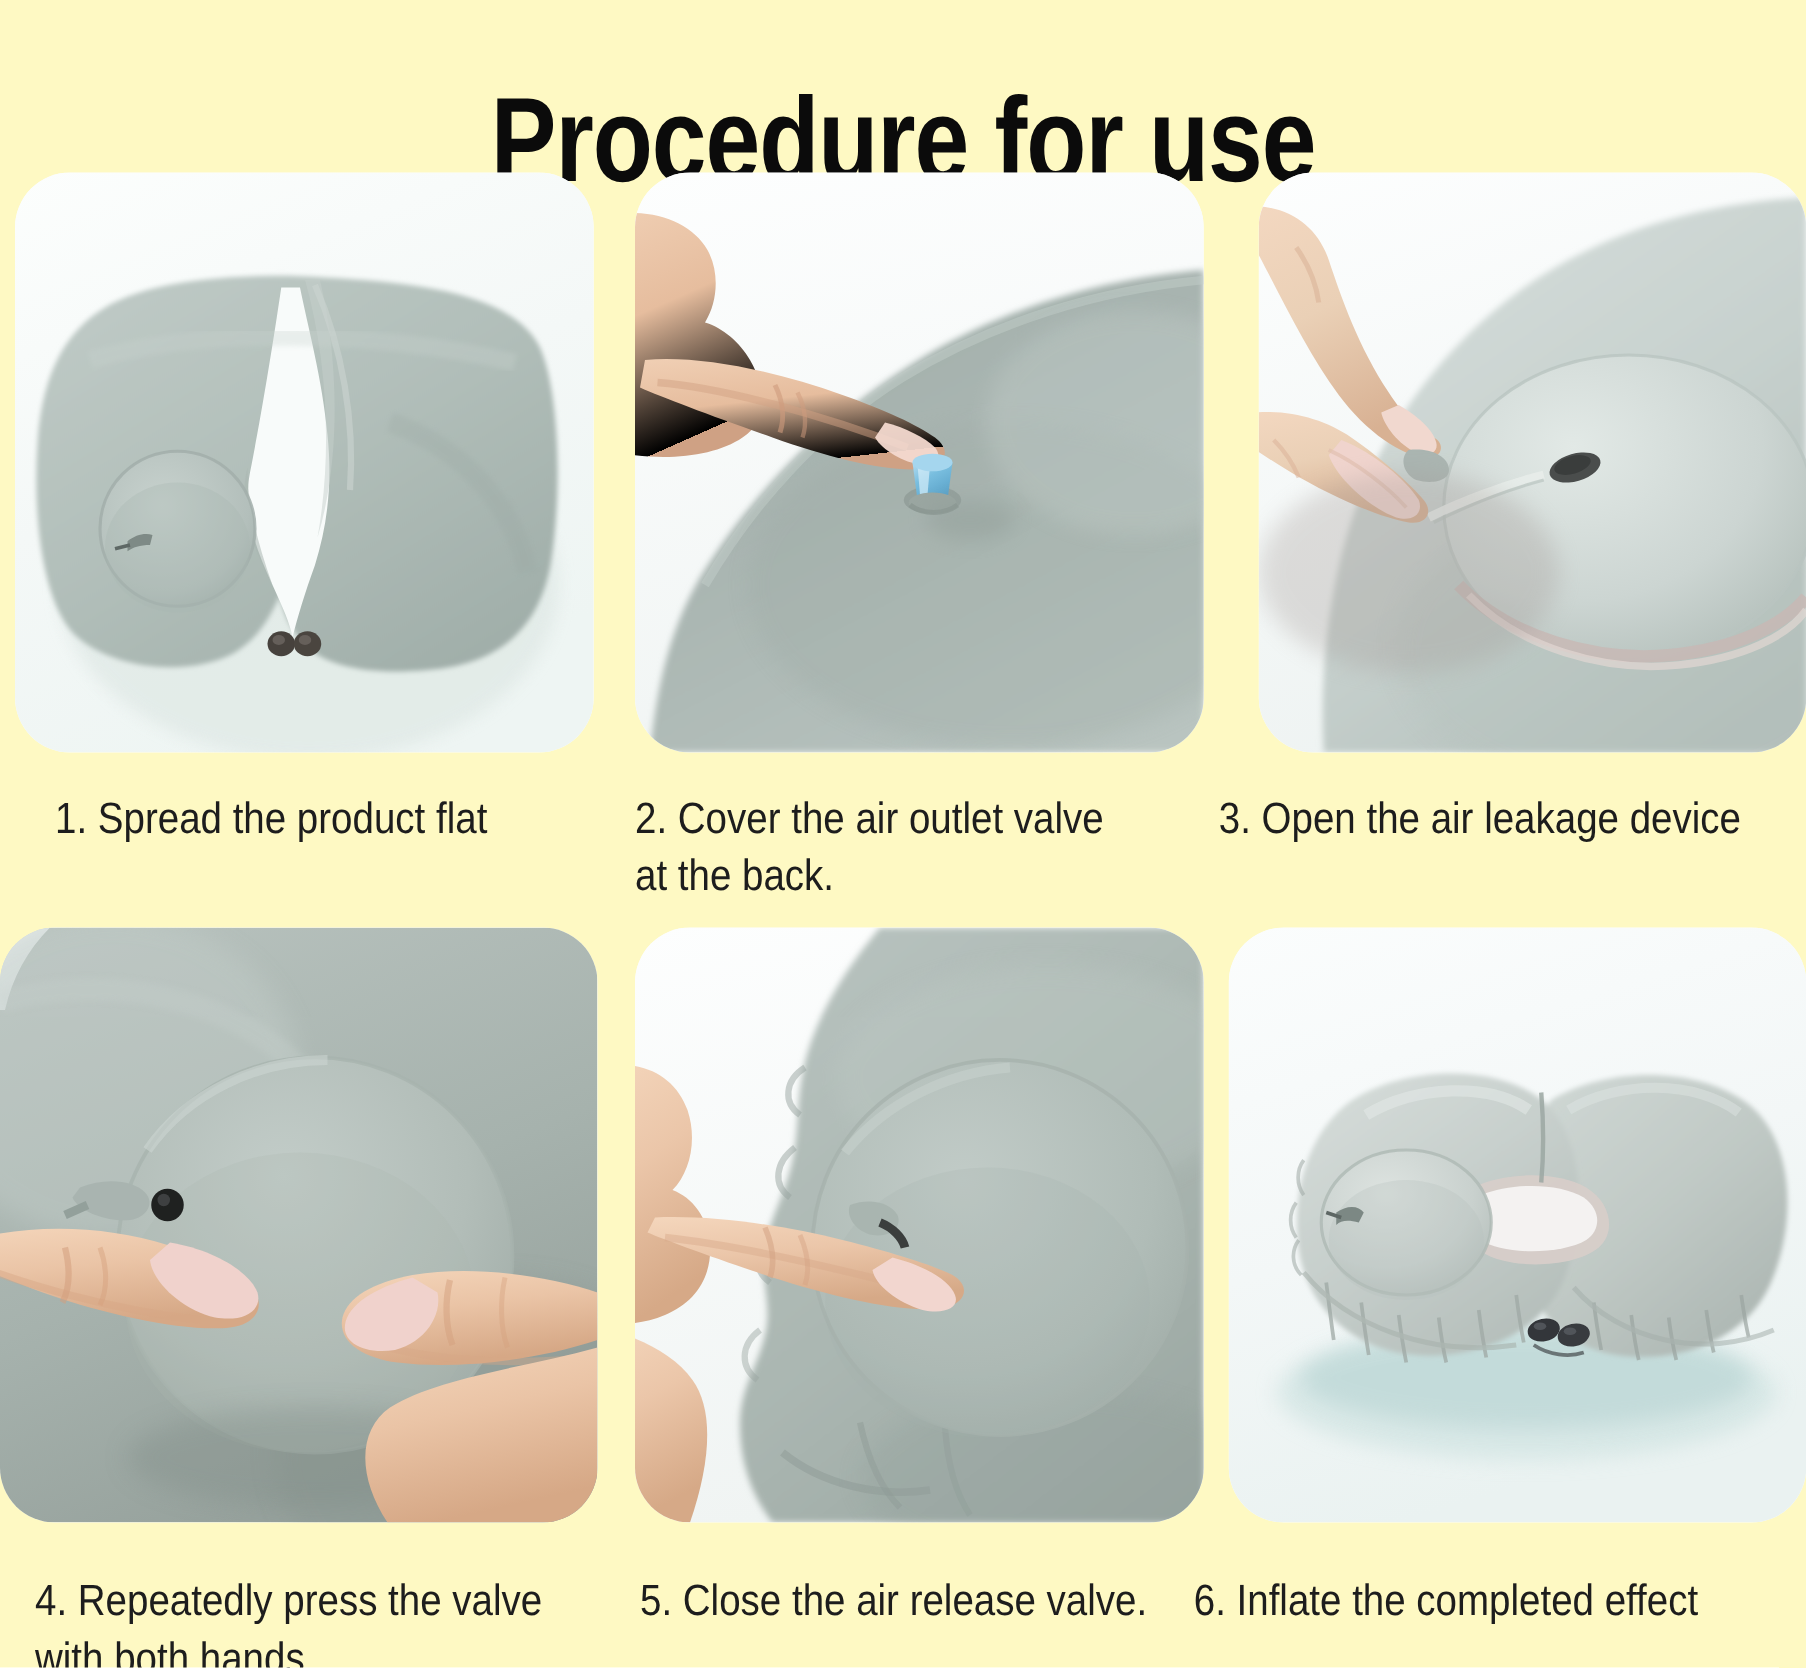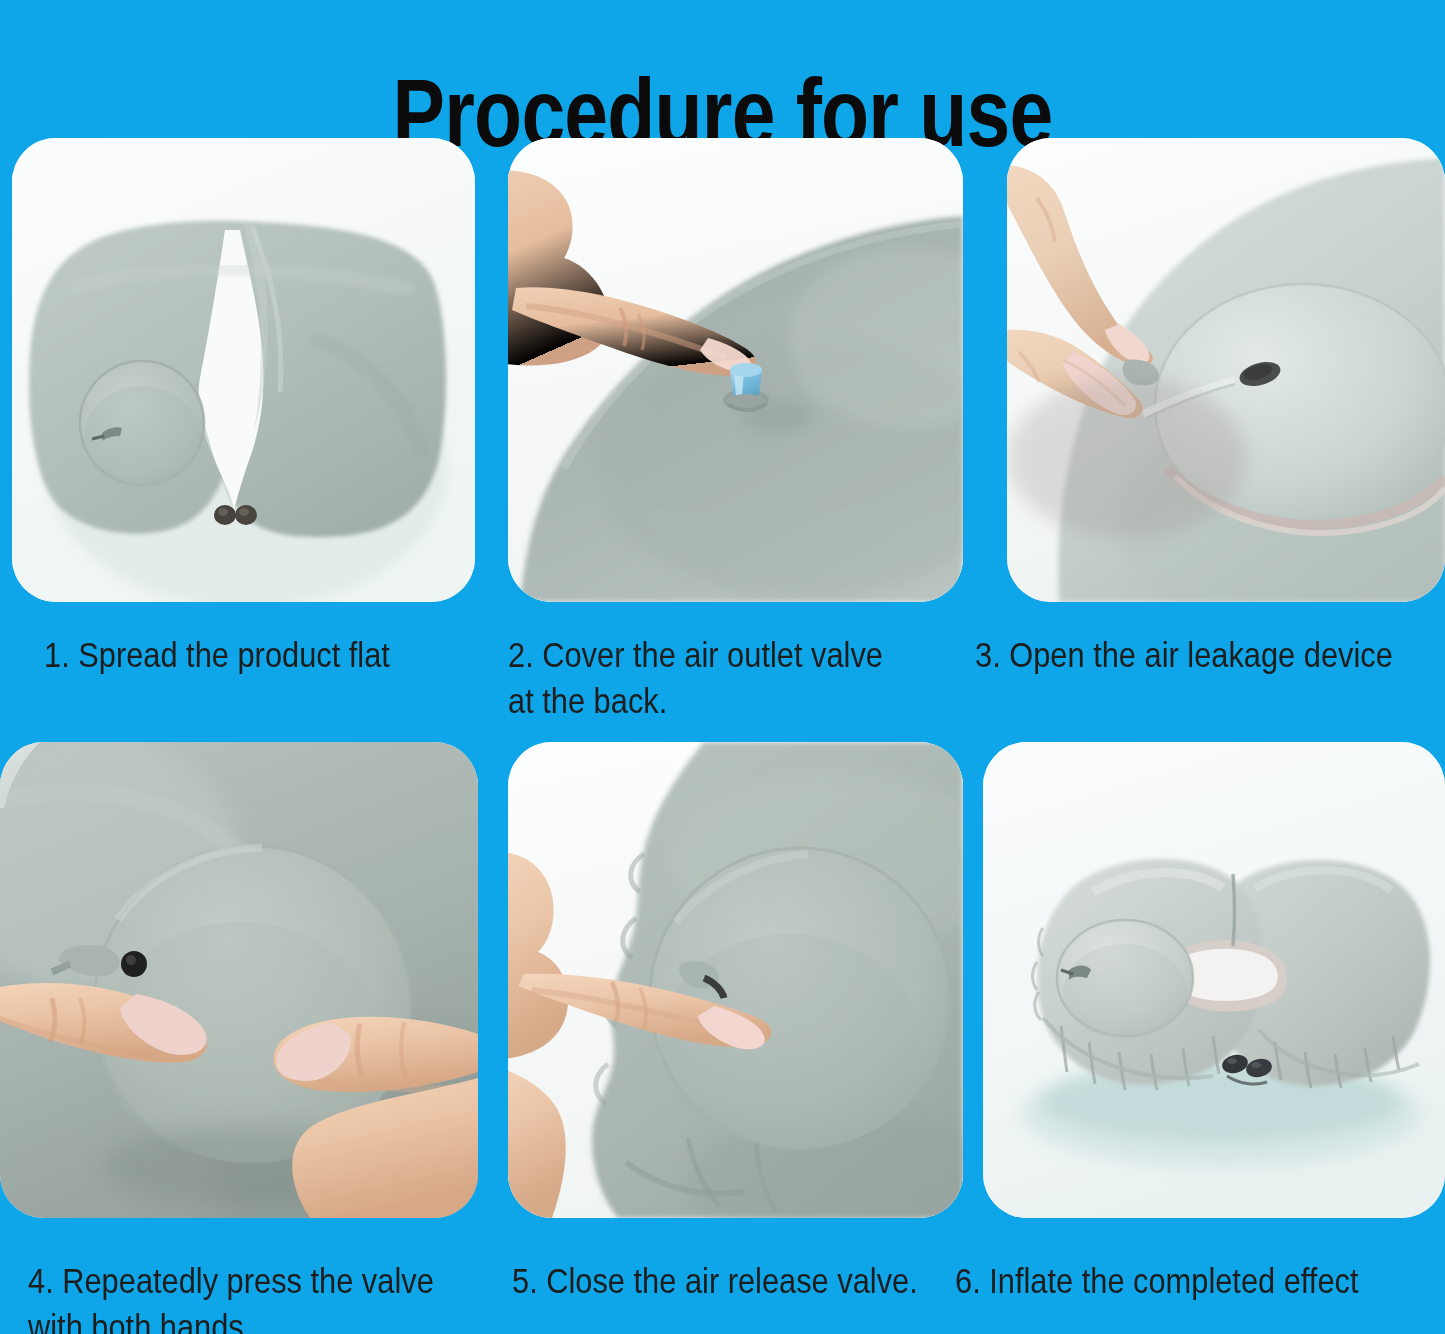--- a/index.html
+++ b/index.html
@@ -11,21 +11,21 @@
     width: 1445px;
     height: 1334px;
     font-family: "Liberation Sans", sans-serif;
     overflow: hidden;
     position: relative;
   }
   #page {
     position: relative;
     width: 1445px;
     height: 1334px;
-    background: #0ea5e9;
+    background: #fef9c3;
   }
 
   
   .title {
     position: absolute;
     left: 0;
     top: -6px;
     width: 1445px;
     text-align: center;
     font-family: "Liberation Sans Narrow", "Liberation Sans", sans-serif;

